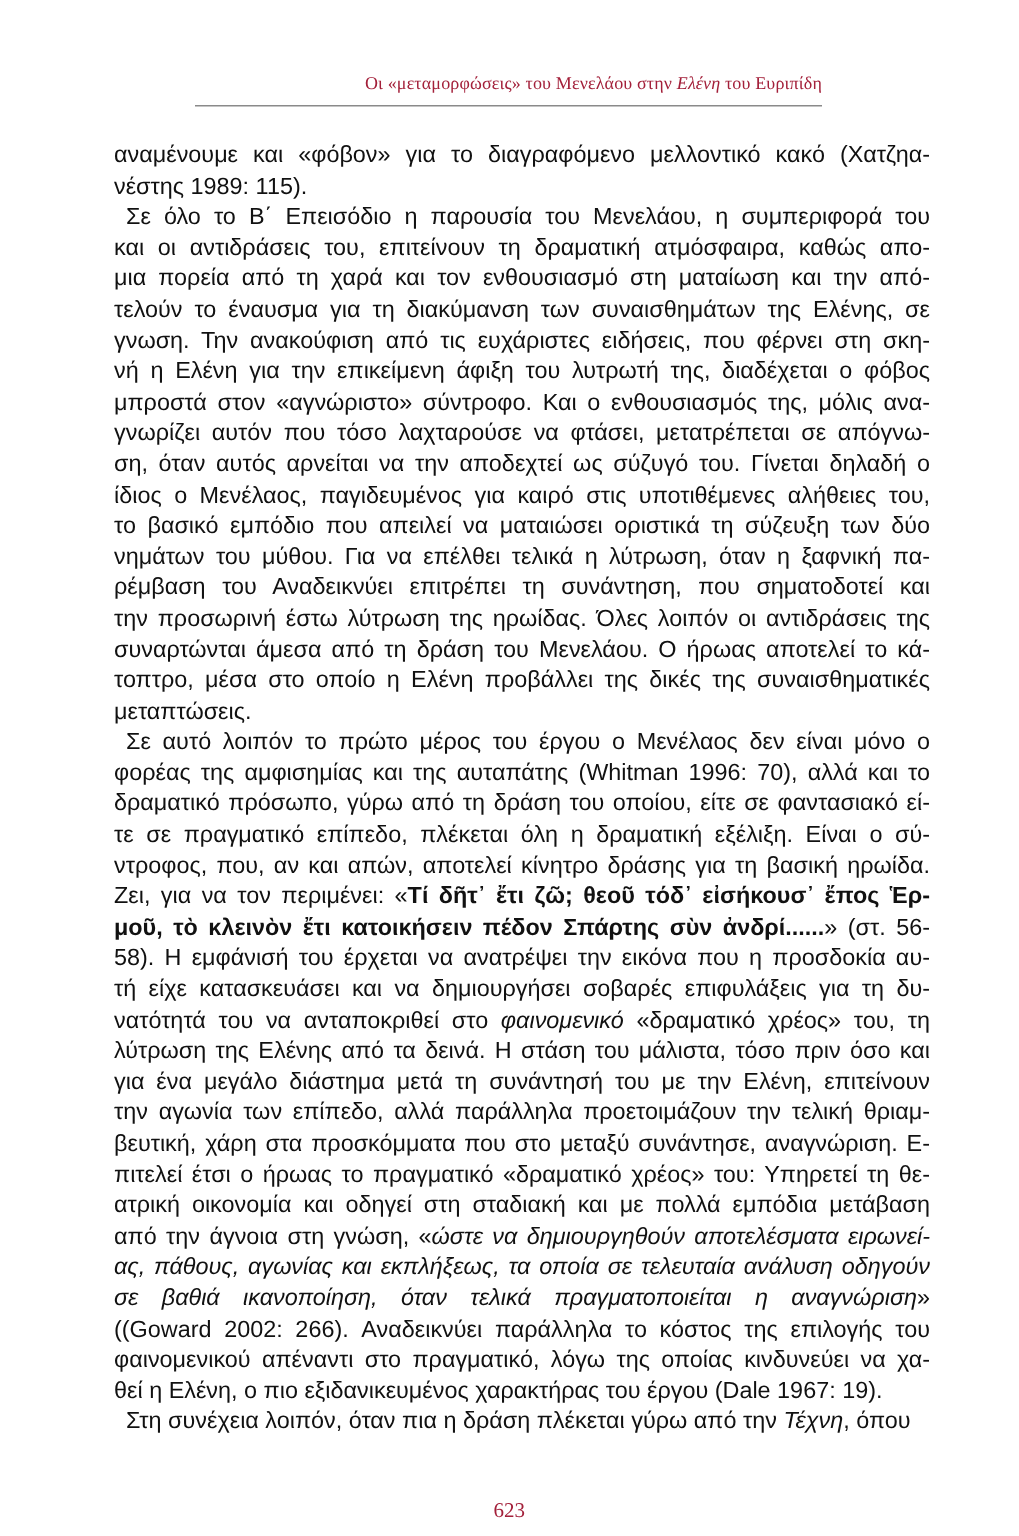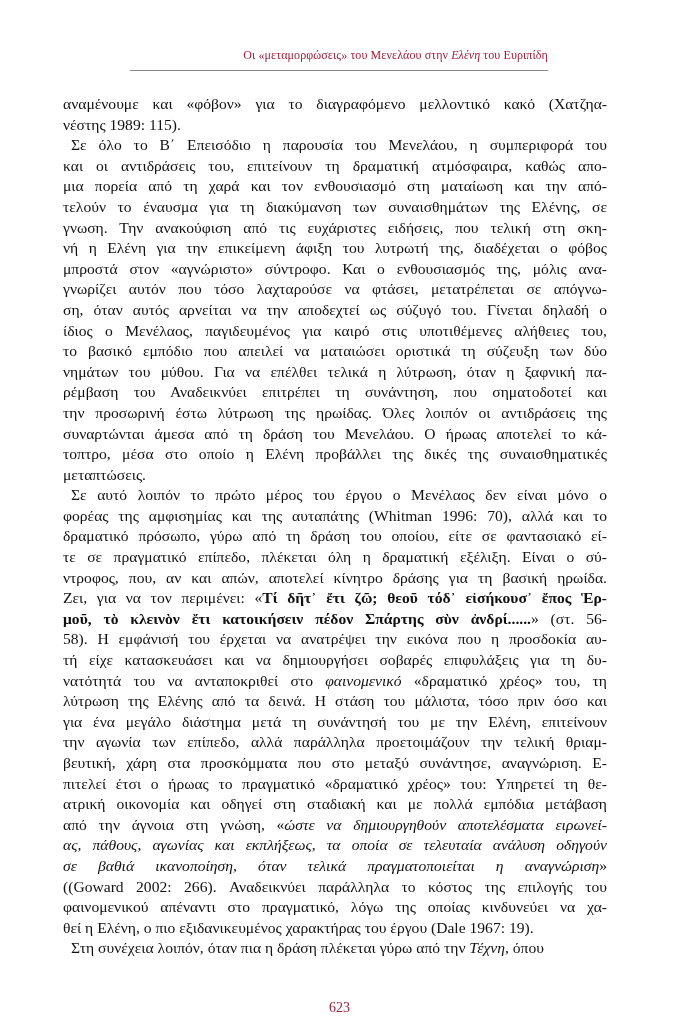--- a/index.html
+++ b/index.html
@@ -10,22 +10,22 @@
     text-align: right;
     font-family: "Liberation Serif", "DejaVu Serif", serif;
     font-size: 12px; color: #a3203a; letter-spacing: 0.1px;
     white-space: nowrap;
   }
   .header-rule {
     position: absolute; left: 130px; top: 70px; width: 418px; height: 1px;
     background: #8a8a8a;
   }
   .body-text {
-    position: absolute; left: 63px; top: 94px; width: 544px;
-    font-family: Liberation Serif, serif;
+    position: absolute; left: 76px; top: 94px; width: 544px;
+    font-family: Liberation Sans, sans-serif;
     font-size: 15.6px; line-height: 20.6px; color: #111;
   }
   .line { display: block; white-space: nowrap; text-align: justify; text-align-last: justify; height: 20.6px; }
   .line.last { text-align-last: left; }
   .line.indent { padding-left: 8px; }
   .it { font-style: italic; }
   .bd { font-weight: bold; }
   .folio {
     position: absolute; left: 0; width: 679px; top: 1000px; text-align: center;
     font-family: "Liberation Serif", "DejaVu Serif", serif;
@@ -41,21 +41,21 @@
   </div>
   <div class="header-rule"></div>
 
   <div class="body-text" id="body">
       <span class="line"><span>αναμένουμε και «φόβον» για το διαγραφόμενο μελλοντικό κακό (Χατζηα-</span></span>
       <span class="line last"><span>νέστης 1989: 115).</span></span>
       <span class="line indent"><span>Σε όλο το Β΄ Επεισόδιο η παρουσία του Μενελάου, η συμπεριφορά του</span></span>
       <span class="line"><span>και οι αντιδράσεις του, επιτείνουν τη δραματική ατμόσφαιρα, καθώς απο-</span></span>
       <span class="line"><span>μια πορεία από τη χαρά και τον ενθουσιασμό στη ματαίωση και την από-</span></span>
       <span class="line"><span>τελούν το έναυσμα για τη διακύμανση των συναισθημάτων της Ελένης, σε</span></span>
-      <span class="line"><span>γνωση. Την ανακούφιση από τις ευχάριστες ειδήσεις, που τελική στη σκη-</span></span>
+      <span class="line"><span>γνωση. Την ανακούφιση από τις ευχάριστες ειδήσεις, που φέρνει στη σκη-</span></span>
       <span class="line"><span>νή η Ελένη για την επικείμενη άφιξη του λυτρωτή της, διαδέχεται ο φόβος</span></span>
       <span class="line"><span>μπροστά στον «αγνώριστο» σύντροφο. Και ο ενθουσιασμός της, μόλις ανα-</span></span>
       <span class="line"><span>γνωρίζει αυτόν που τόσο λαχταρούσε να φτάσει, μετατρέπεται σε απόγνω-</span></span>
       <span class="line"><span>ση, όταν αυτός αρνείται να την αποδεχτεί ως σύζυγό του. Γίνεται δηλαδή ο</span></span>
       <span class="line"><span>ίδιος ο Μενέλαος, παγιδευμένος για καιρό στις υποτιθέμενες αλήθειες του,</span></span>
       <span class="line"><span>το βασικό εμπόδιο που απειλεί να ματαιώσει οριστικά τη σύζευξη των δύο</span></span>
       <span class="line"><span>νημάτων του μύθου. Για να επέλθει τελικά η λύτρωση, όταν η ξαφνική πα-</span></span>
       <span class="line"><span>ρέμβαση του Αναδεικνύει επιτρέπει τη συνάντηση, που σηματοδοτεί και</span></span>
       <span class="line"><span>την προσωρινή έστω λύτρωση της ηρωίδας. Όλες λοιπόν οι αντιδράσεις της</span></span>
       <span class="line"><span>συναρτώνται άμεσα από τη δράση του Μενελάου. Ο ήρωας αποτελεί το κά-</span></span>

